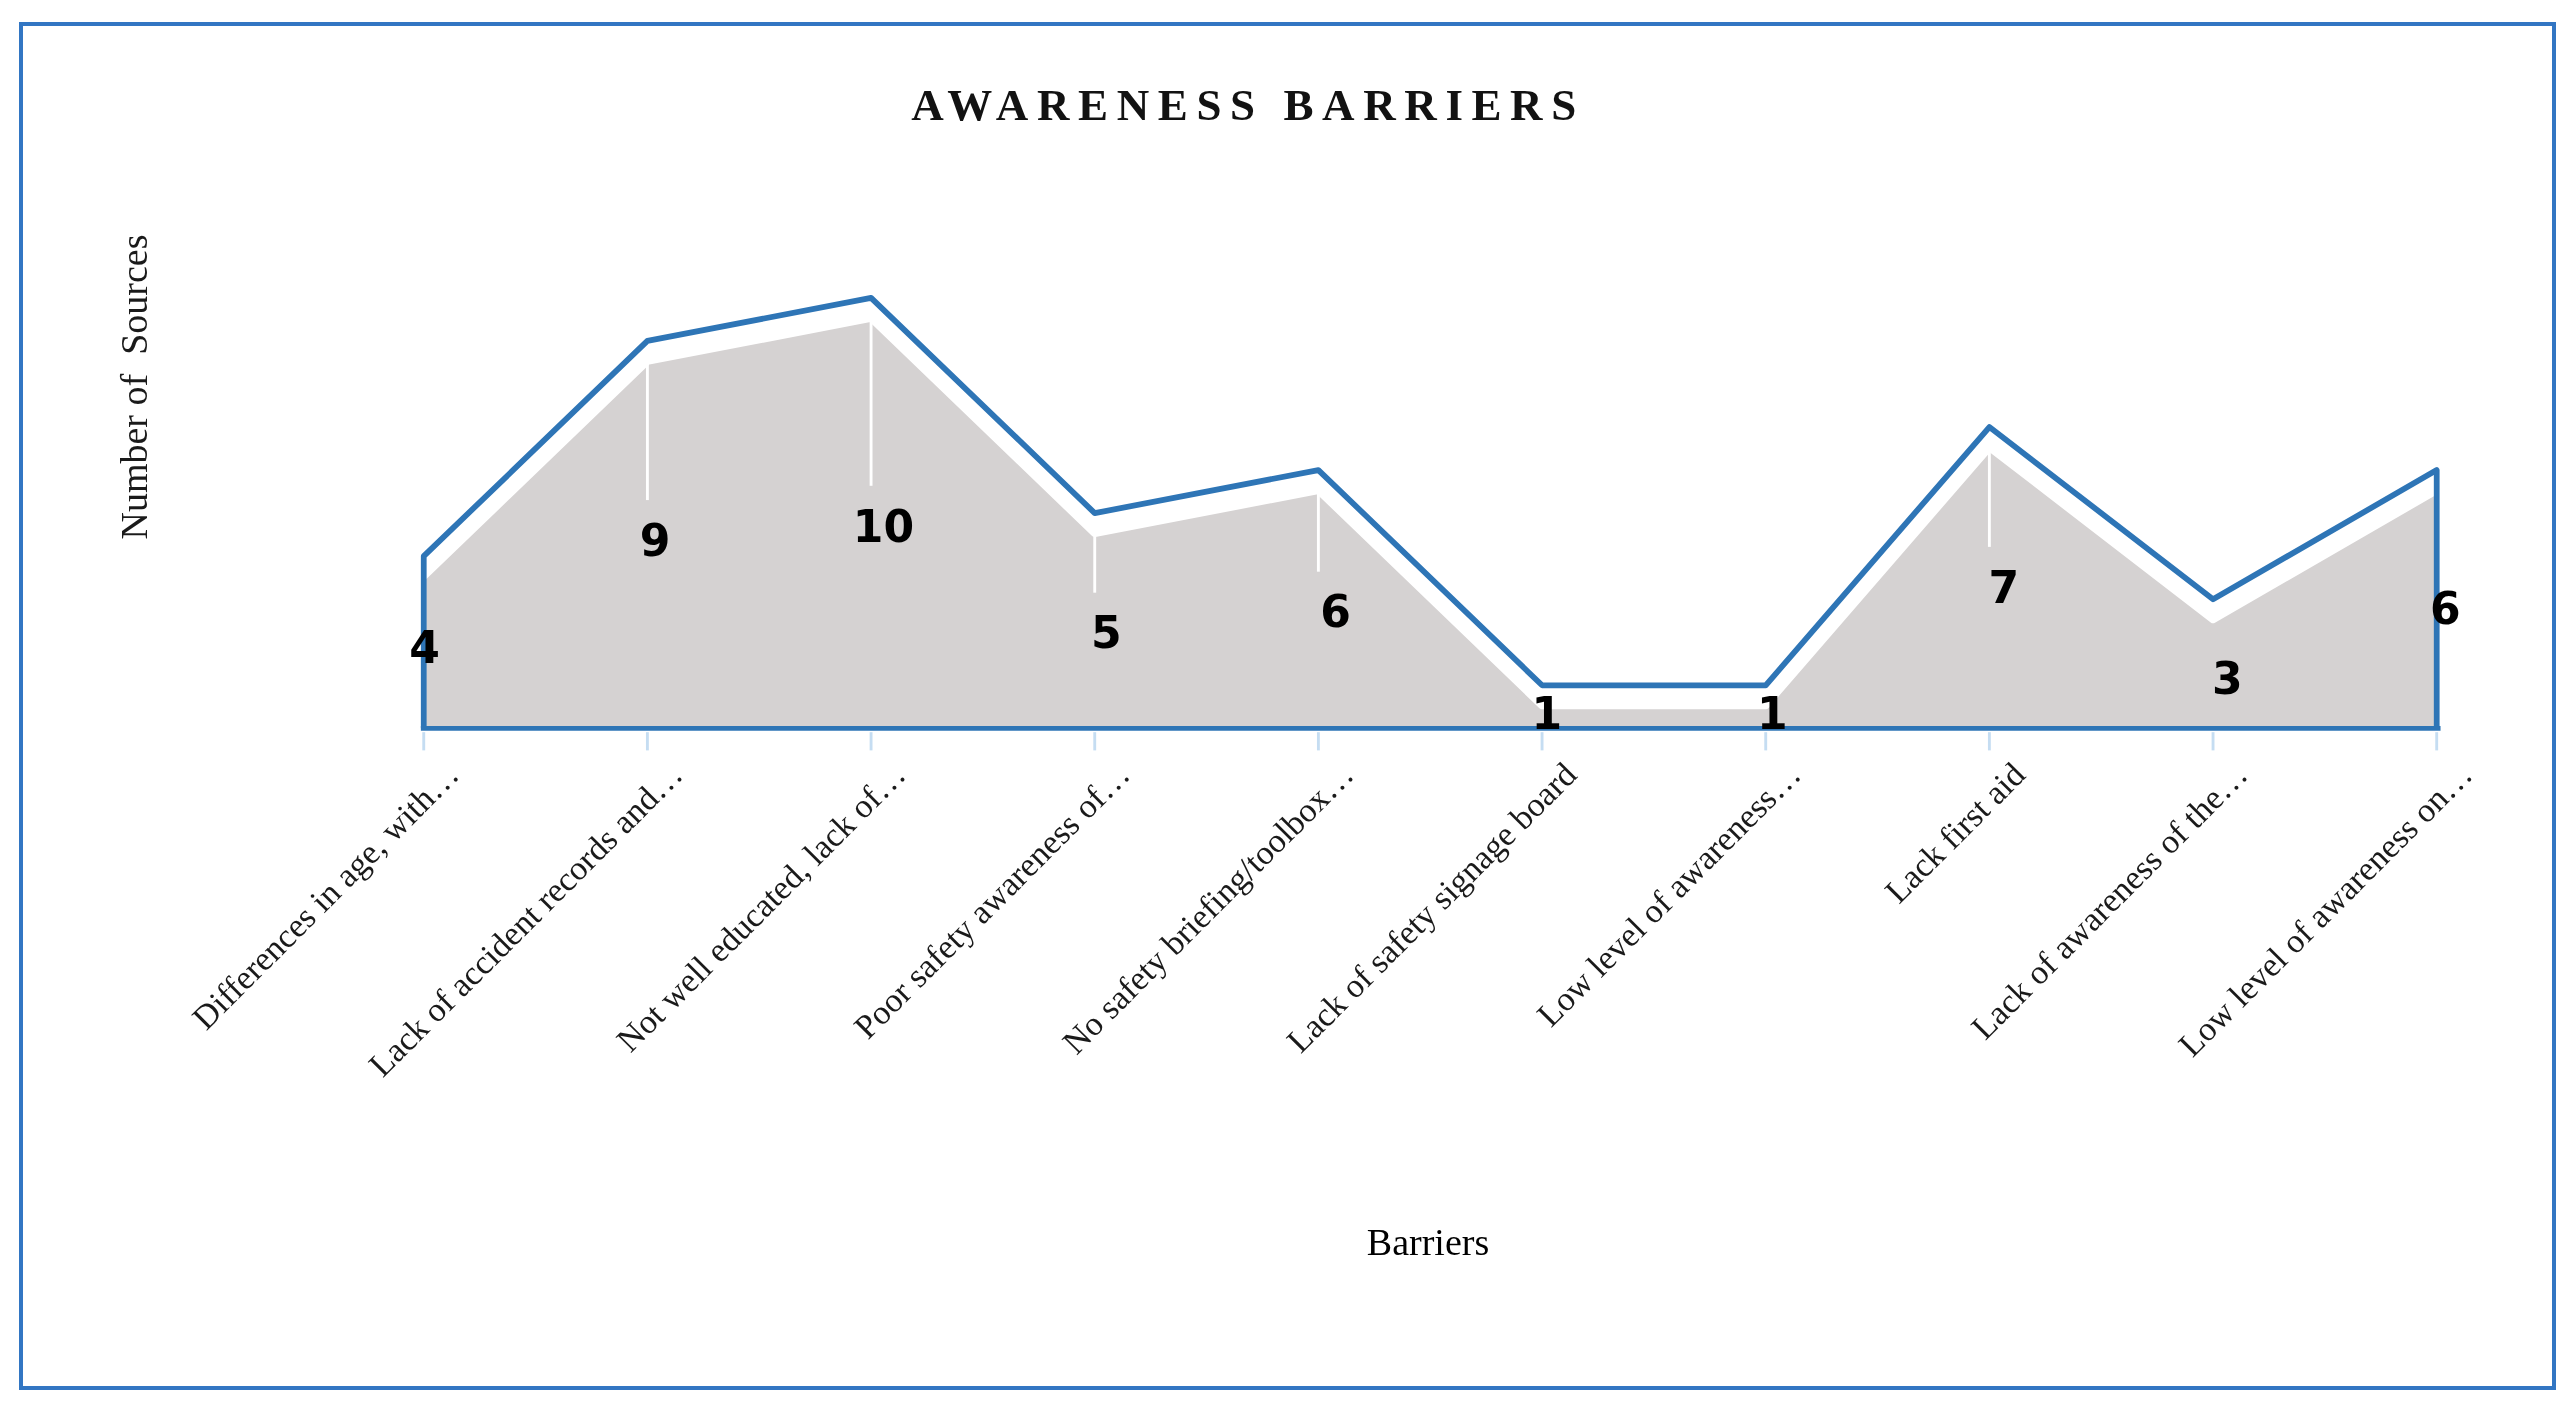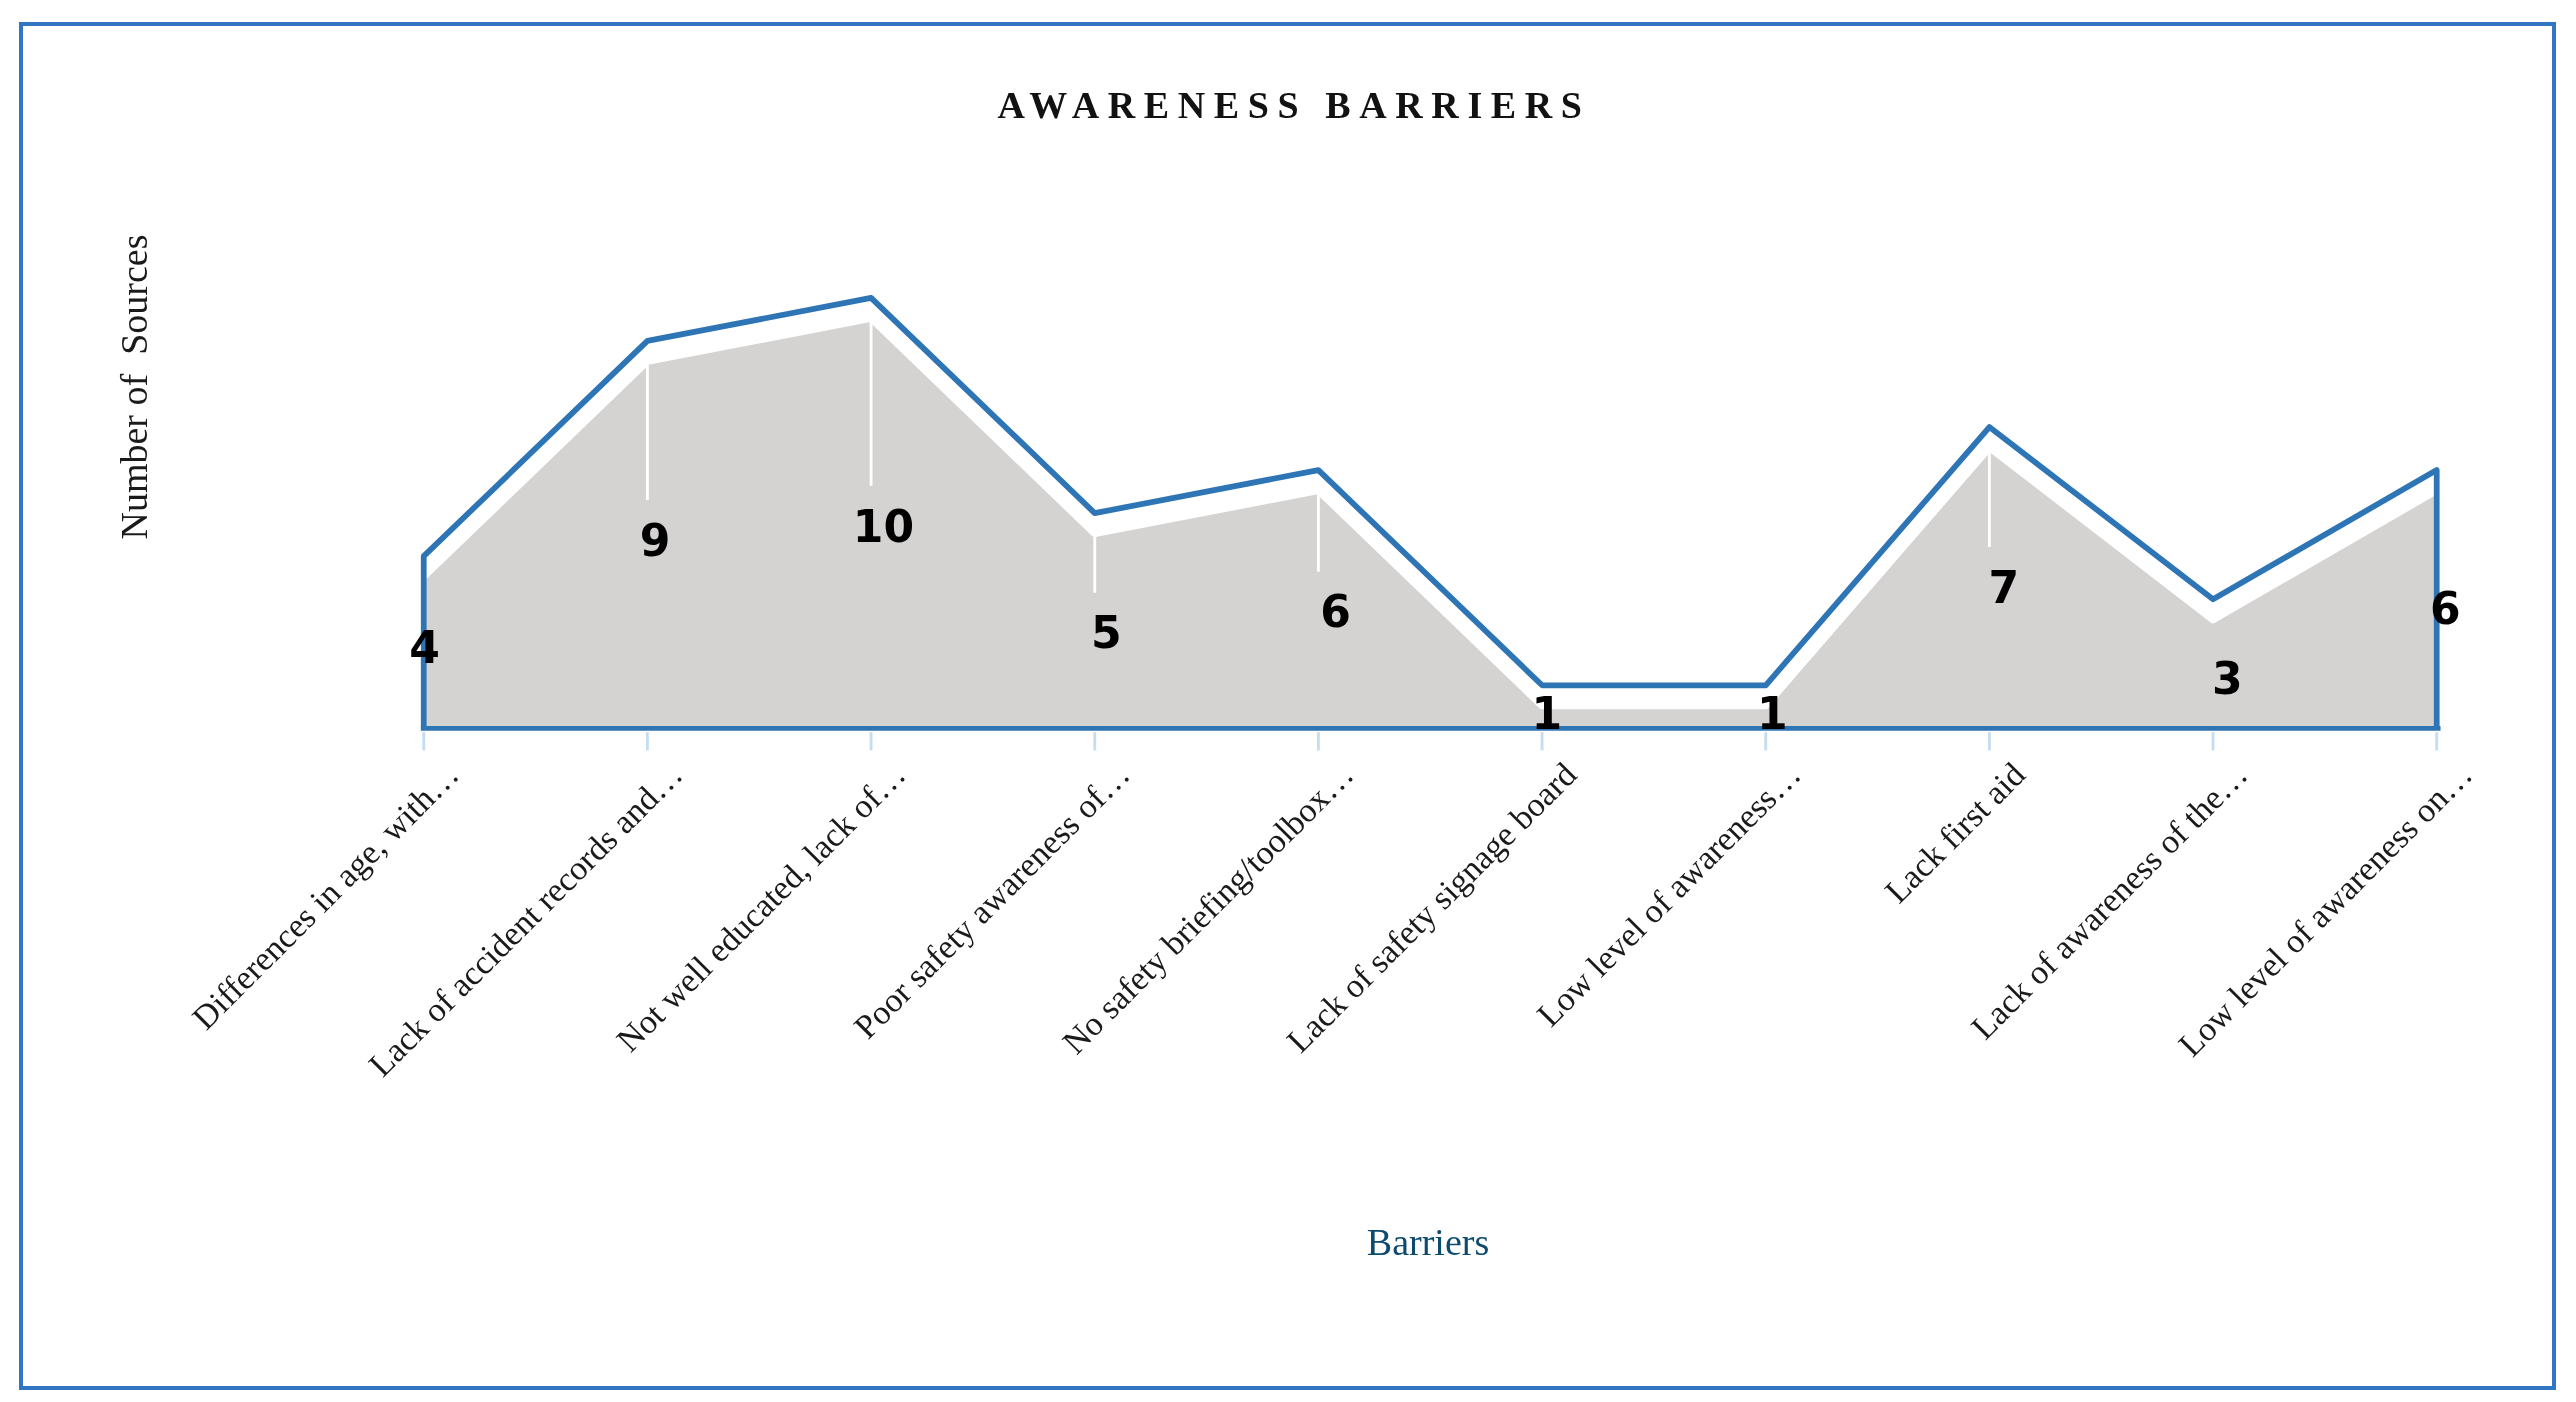--- a/index.html
+++ b/index.html
@@ -16,46 +16,46 @@
     position: absolute;
     left: 19px;
     top: 22px;
     right: 20px;
     bottom: 13.4px;
     border: 4.8px solid #3276C3;
     background: #ffffff;
   }
   .chart-title {
     position: absolute;
-    left: 1294px;
+    left: 1248px;
     top: 105px;
     transform: translate(-50%, -50%);
     font-family: "Liberation Serif", "DejaVu Serif", serif;
     font-weight: bold;
-    font-size: 38px;
+    font-size: 45px;
     letter-spacing: 8.6px;
     color: #121212;
     white-space: nowrap;
   }
   .y-axis-title {
     position: absolute;
     left: 134px;
     top: 387px;
     transform: translate(-50%, -50%) rotate(-90deg);
     font-size: 38px;
     color: #1a1a1a;
     white-space: pre;
   }
   .x-axis-title {
     position: absolute;
     left: 1428px;
     top: 1242px;
     transform: translate(-50%, -50%);
     font-size: 38px;
-    color: #0c4a6e;
+    color: #000000;
     white-space: nowrap;
   }
   #plot-svg {
     position: absolute;
     left: 0;
     top: 0;
     width: 2576px;
     height: 1403px;
   }
   .cat-label {

